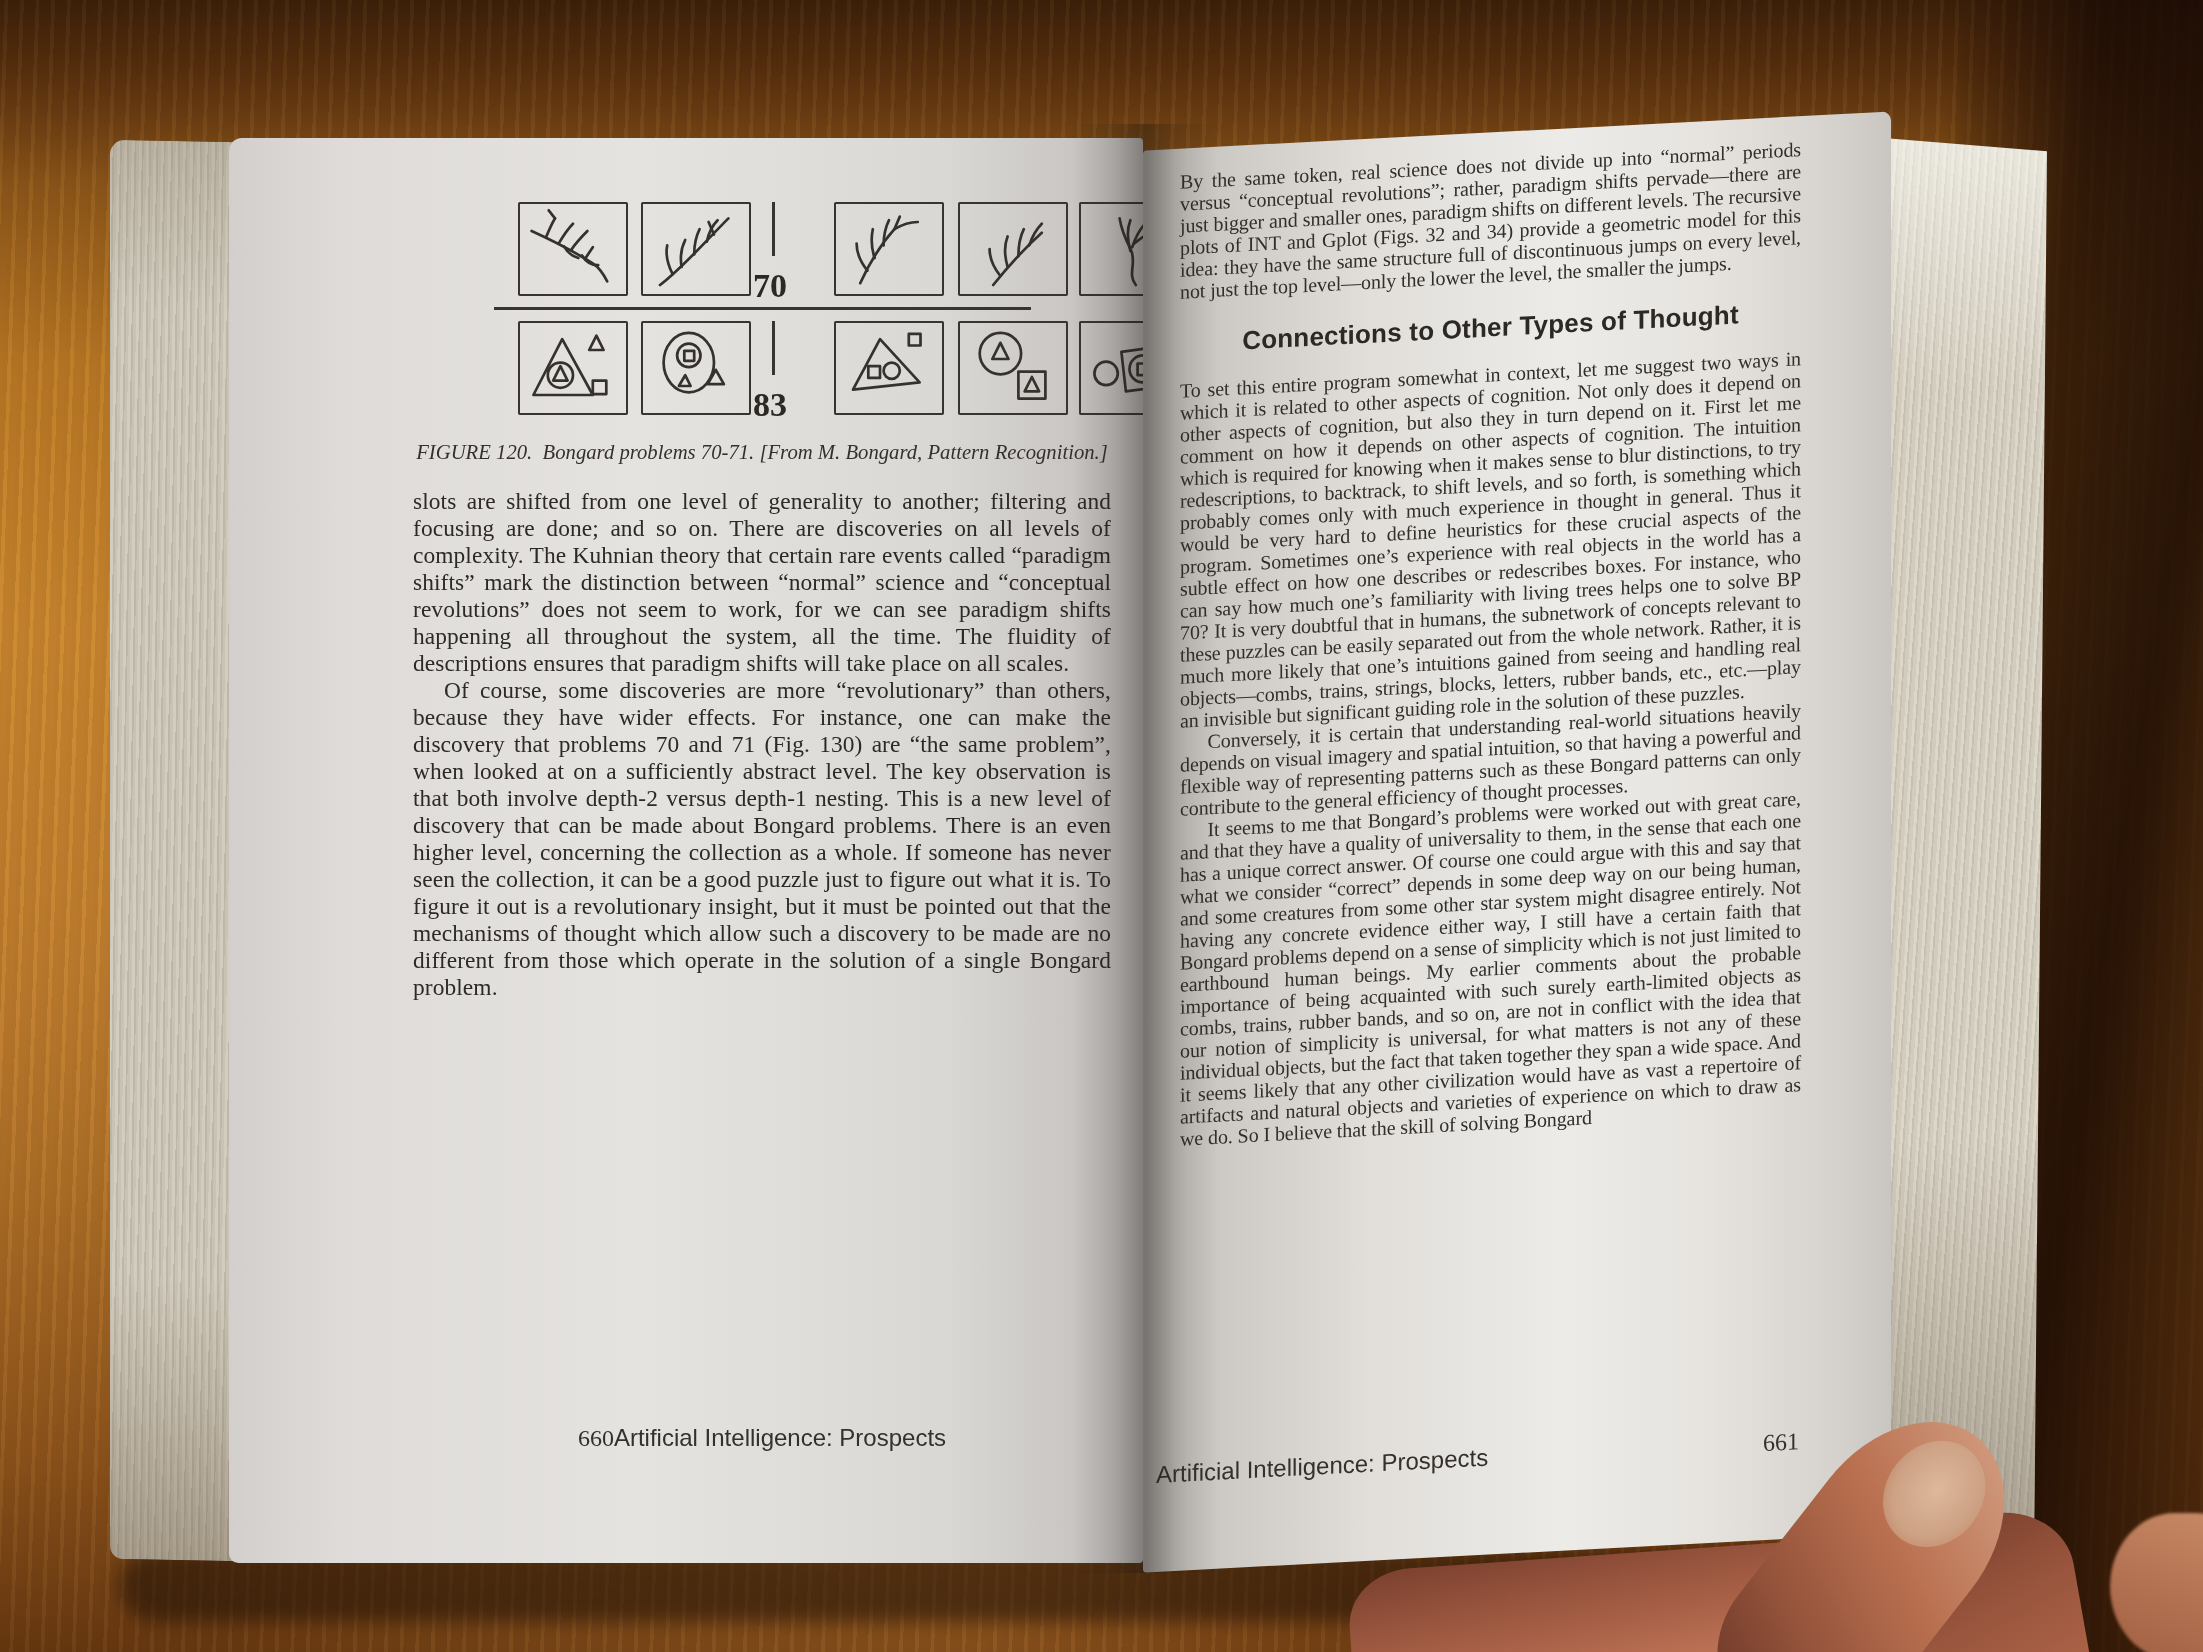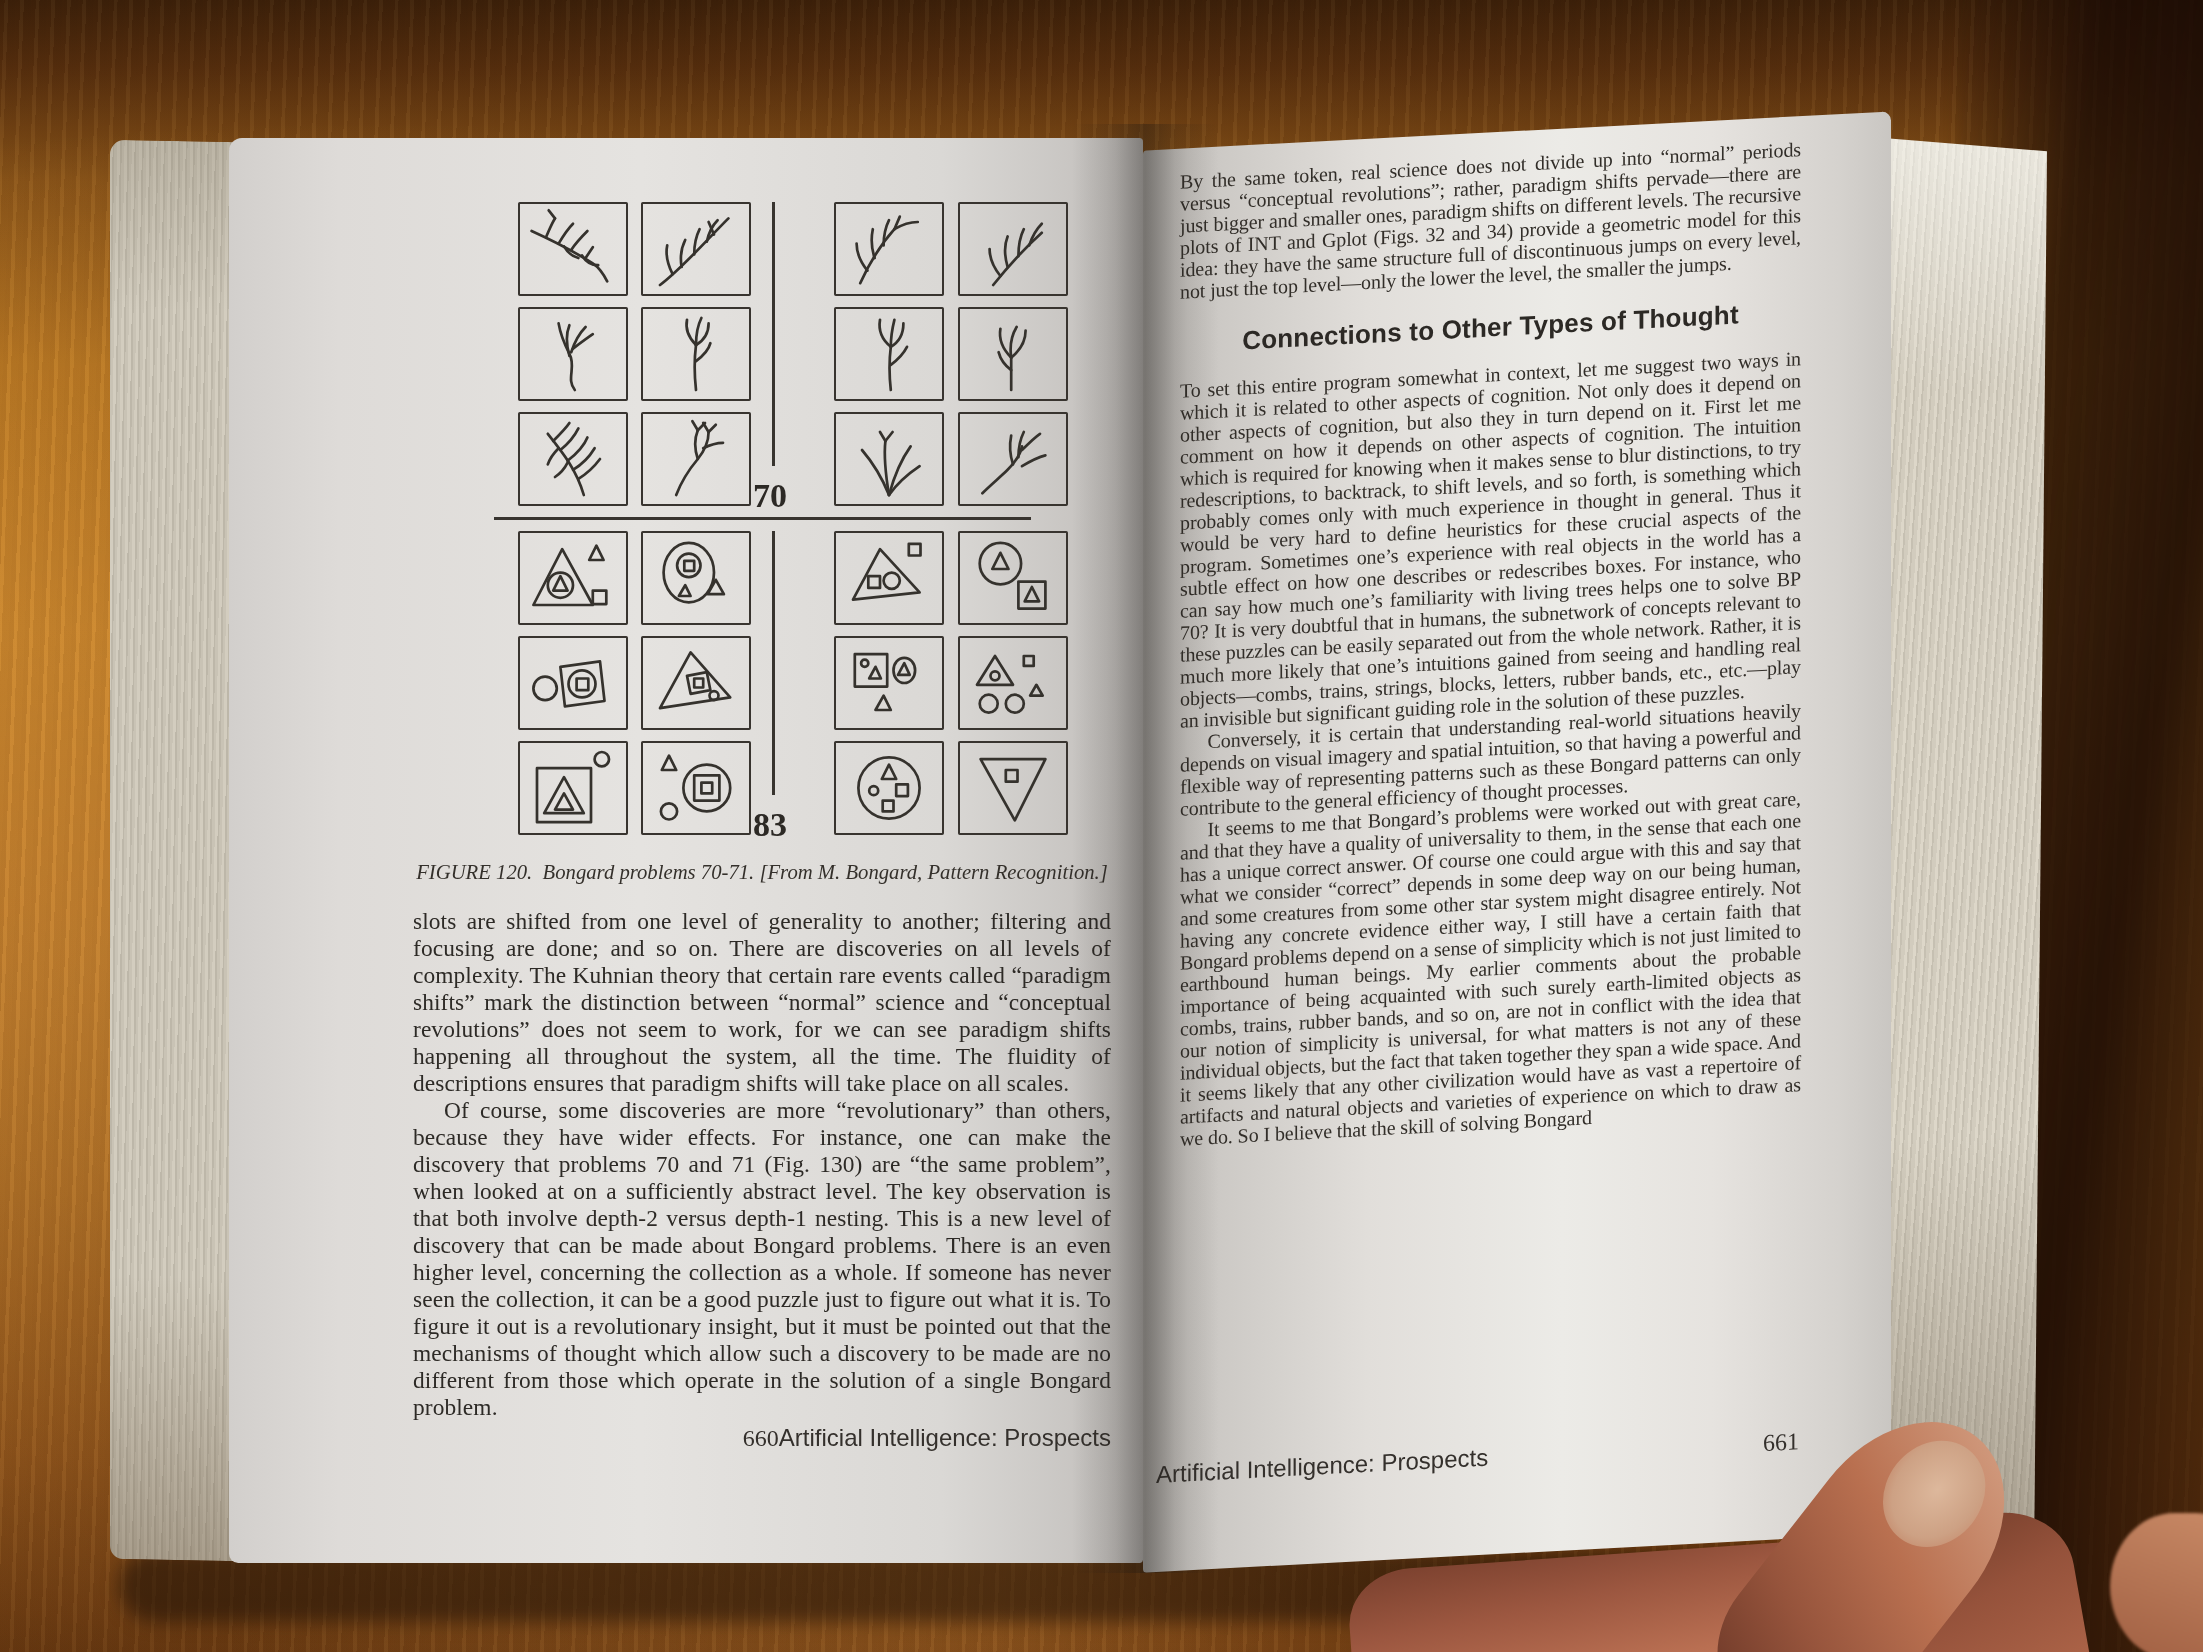--- a/index.html
+++ b/index.html
@@ -41,38 +41,38 @@
     background:linear-gradient(90deg,#d2cfcc 0%,#dedbd8 12%,#e5e3e0 45%,#dad8d5 78%,#c4c1be 96%,#b4b1ae 100%);}
   .page-right{left:1033px;top:7.3px;width:748px;height:1422px;border-radius:3.7px 9.2px 14.7px 3.7px;
     background:linear-gradient(90deg,#a8a5a1 0%,#c8c5c1 6%,#e1deda 30%,#ecebe7 56%,#e6e3df 76%,#d5d2ce 93%,#c9c6c2 100%);
     transform:skewY(-3deg);}
   .gutter{position:absolute;left:962px;top:0;width:147px;height:1449px;z-index:3;pointer-events:none;
     background:linear-gradient(90deg, rgba(30,26,22,0) 0%, rgba(30,26,22,0.16) 30%, rgba(24,21,18,0.34) 50%, rgba(30,26,22,0.14) 70%, rgba(30,26,22,0) 100%);}
 
   
   .lp-content{position:absolute;left:184px;top:64px;width:698px;}
   .bp-figure{width:537px;margin:0 auto;}
-  .bp-problem{position:relative;display:flex;flex-direction:column;gap:11px;margin-left:24px;}
+  .bp-problem{position:relative;display:flex;flex-direction:row;gap:11px;margin-left:24px;}
   .bp-row{display:flex;gap:13.8px;}
   .bp-spacer{width:55px;flex:0 0 auto;}
   .bp-cell{width:110px;height:94px;flex:0 0 auto;border:2.8px solid #38342f;border-radius:1.8px;
     box-sizing:border-box;background:transparent;}
   .bp-cell svg{width:100%;height:100%;display:block;}
   .bp-cell svg *{fill:none;stroke:#35322d;stroke-width:3;stroke-linecap:round;stroke-linejoin:round;}
   .bp-divider{position:absolute;left:calc(50% - 1.8px);top:0;width:2.8px;height:calc(100% - 40px);background:#38342f;}
   .bp-num{position:absolute;bottom:-9.2px;left:50%;transform:translateX(-62%);
     font-weight:bold;font-size:34px;color:#2c2925;font-family:"Liberation Serif",serif;}
   .bp-rule{height:2.8px;background:#38342f;margin:11px 0;}
   .fig-caption{margin-top:26px;text-align:center;font-style:italic;font-size:20.7px;color:#34302b;}
   .lp-body{font-size:23.4px;line-height:27px;text-align:justify;margin:0;color:#2d2a26;
     letter-spacing:0.1px;}
   .lp-body.first{margin-top:24px;}
   .lp-body.indent{text-indent:31px;}
   .lp-footer{position:absolute;left:184px;top:1286px;width:698px;display:flex;
-    justify-content:flex-end;align-items:baseline;}
+    justify-content:center;align-items:baseline;}
   .folio{font-size:24px;color:#34302c;}
   .running-head{font-family:"Liberation Sans",sans-serif;font-size:24px;color:#34302c;}
 
   
   .rp-content{position:absolute;left:37px;top:22px;width:621px;}
   .rp-body{font-size:20px;line-height:22px;text-align:justify;margin:0;color:#322e29;
     letter-spacing:-0.1px;}
   .rp-body.indent{text-indent:27.5px;}
   .rp-heading{font-family:"Liberation Sans",sans-serif;font-weight:bold;font-size:26px;
     text-align:center;color:#2c2925;margin:26px 0 20px 0;letter-spacing:0.2px;}

